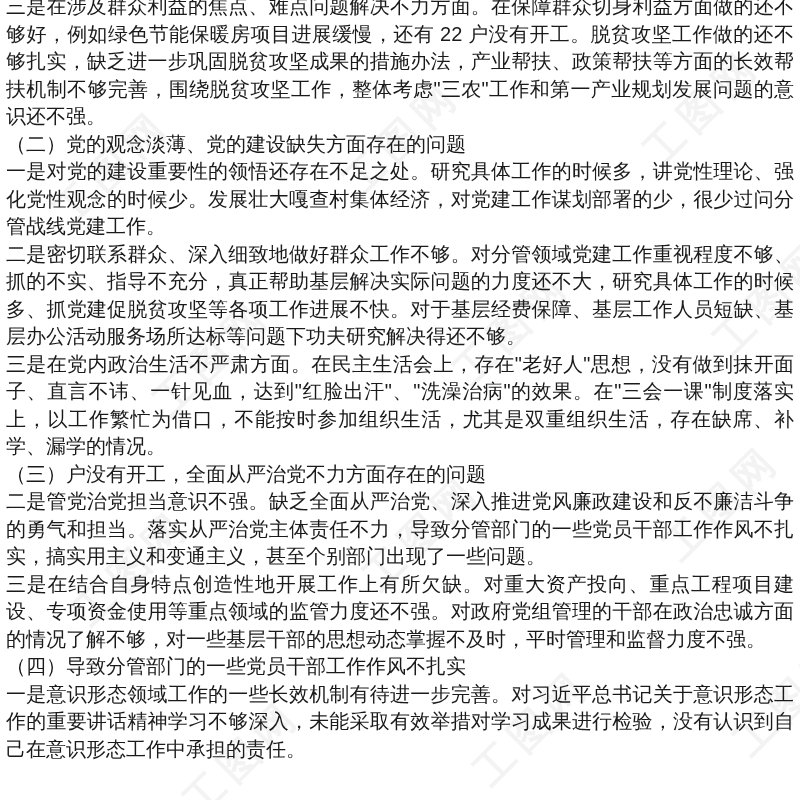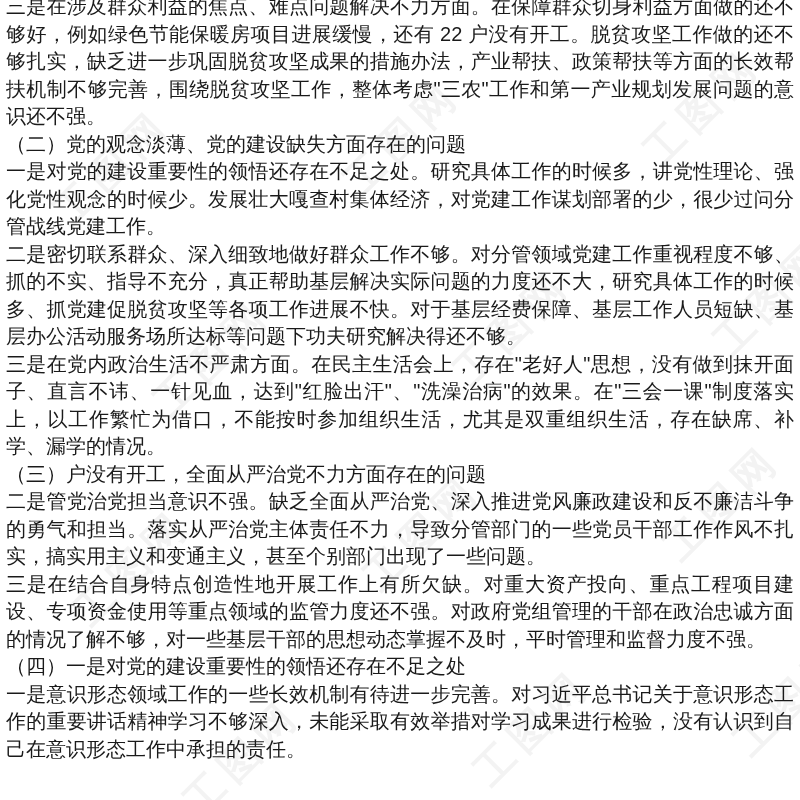--- a/index.html
+++ b/index.html
@@ -83,15 +83,15 @@
 
 <div class="page">
   <p>三是在涉及群众利益的焦点、难点问题解决不力方面。在保障群众切身利益方面做的还不够好，例如绿色节能保暖房项目进展缓慢，还有 22 户没有开工。脱贫攻坚工作做的还不够扎实，缺乏进一步巩固脱贫攻坚成果的措施办法，产业帮扶、政策帮扶等方面的长效帮扶机制不够完善，围绕脱贫攻坚工作，整体考虑"三农"工作和第一产业规划发展问题的意识还不强。</p>
   <p class="heading">（二）党的观念淡薄、党的建设缺失方面存在的问题</p>
   <p>一是对党的建设重要性的领悟还存在不足之处。研究具体工作的时候多，讲党性理论、强化党性观念的时候少。发展壮大嘎查村集体经济，对党建工作谋划部署的少，很少过问分管战线党建工作。</p>
   <p>二是密切联系群众、深入细致地做好群众工作不够。对分管领域党建工作重视程度不够、抓的不实、指导不充分，真正帮助基层解决实际问题的力度还不大，研究具体工作的时候多、抓党建促脱贫攻坚等各项工作进展不快。对于基层经费保障、基层工作人员短缺、基层办公活动服务场所达标等问题下功夫研究解决得还不够。</p>
   <p>三是在党内政治生活不严肃方面。在民主生活会上，存在"老好人"思想，没有做到抹开面子、直言不讳、一针见血，达到"红脸出汗"、"洗澡治病"的效果。在"三会一课"制度落实上，以工作繁忙为借口，不能按时参加组织生活，尤其是双重组织生活，存在缺席、补学、漏学的情况。</p>
   <p class="heading">（三）户没有开工，全面从严治党不力方面存在的问题</p>
   <p>二是管党治党担当意识不强。缺乏全面从严治党、深入推进党风廉政建设和反不廉洁斗争的勇气和担当。落实从严治党主体责任不力，导致分管部门的一些党员干部工作作风不扎实，搞实用主义和变通主义，甚至个别部门出现了一些问题。</p>
   <p>三是在结合自身特点创造性地开展工作上有所欠缺。对重大资产投向、重点工程项目建设、专项资金使用等重点领域的监管力度还不强。对政府党组管理的干部在政治忠诚方面的情况了解不够，对一些基层干部的思想动态掌握不及时，平时管理和监督力度不强。</p>
-  <p class="heading">（四）一是对党的建设重要性的领悟还存在不足之处</p>
+  <p class="heading">（四）导致分管部门的一些党员干部工作作风不扎实</p>
   <p>一是意识形态领域工作的一些长效机制有待进一步完善。对习近平总书记关于意识形态工作的重要讲话精神学习不够深入，未能采取有效举措对学习成果进行检验，没有认识到自己在意识形态工作中承担的责任。</p>
 </div>
 
 </body></html>

